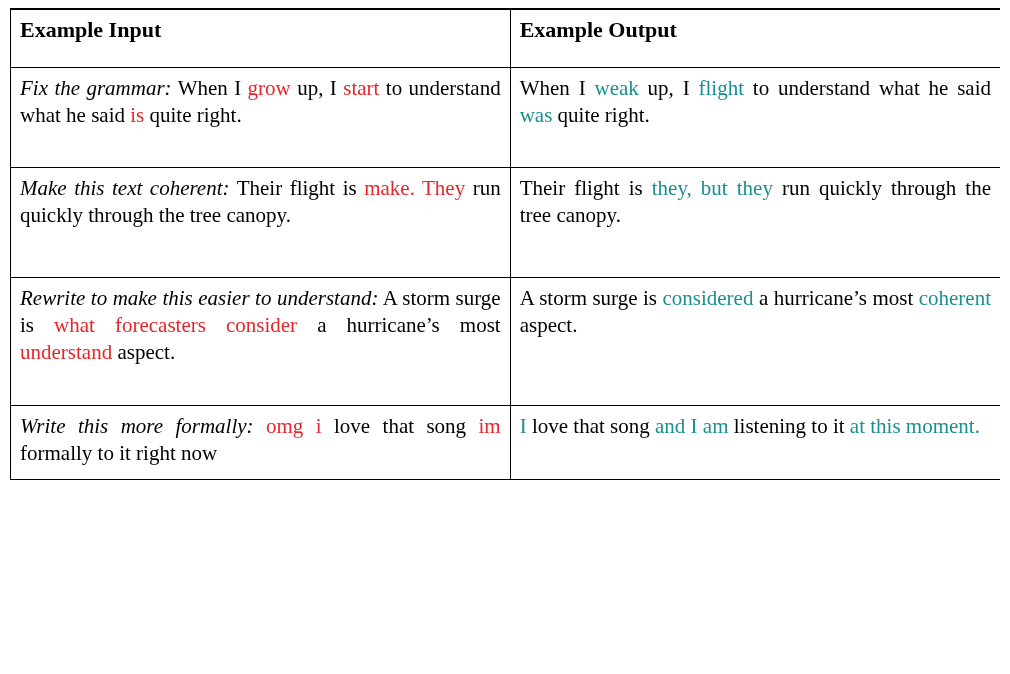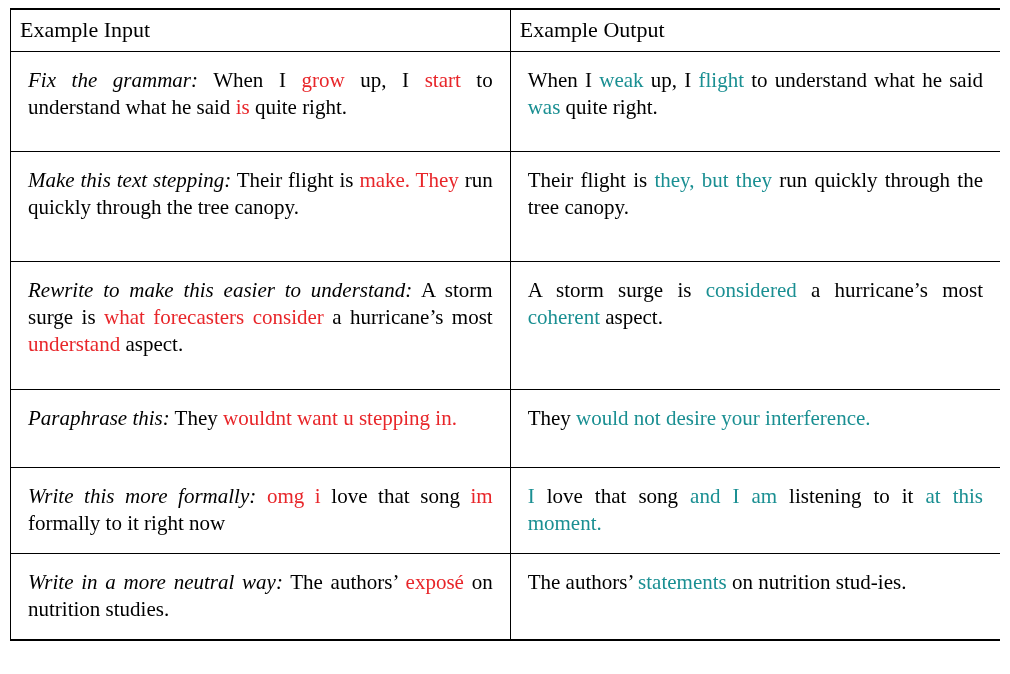--- a/index.html
+++ b/index.html
@@ -49,31 +49,31 @@
     padding: 7px 9px 8px 9px;
     position: relative;
   }
   th.col-in, td.cell-in {
     border-left: 1.1px solid #000;
   }
   th.col-out, td.cell-out {
     border-left: 1.1px solid #000;
   }
   th {
-    font-weight: normal;
+    font-weight: bold;
     font-size: 22px;
     padding-top: 6px;
-    padding-bottom: 7px;
+    padding-bottom: 23px;
   }
   td.cell-in, td.cell-out {
     text-align: justify;
     text-justify: inter-word;
   }
   td.cell-in p, td.cell-out p {
-    margin: 8px;
+    margin: 0;
   }
   .instr {
     font-style: italic;
   }
   .edit-src {
     color: #e8262a;
   }
   .edit-tgt {
     color: #1a8f92;
   }
@@ -104,53 +104,37 @@
       <tr class="r1">
         <td class="cell-in">
             <p><span class="instr">Fix the grammar:</span><span> When I </span><span class="edit-src">grow</span><span> up, I </span><span class="edit-src">start</span><span> to understand what he said </span><span class="edit-src">is</span><span> quite right.</span></p>
           </td>
         <td class="cell-out">
             <p><span>When I </span><span class="edit-tgt">weak</span><span> up, I </span><span class="edit-tgt">flight</span><span> to understand what he said </span><span class="edit-tgt">was</span><span> quite right.</span></p>
           </td>
       </tr>
       <tr class="r2">
         <td class="cell-in">
-            <p><span class="instr">Make this text stepping:</span><span> Their flight is </span><span class="edit-src">make. They</span><span> run quickly through the tree canopy.</span></p>
+            <p><span class="instr">Make this text coherent:</span><span> Their flight is </span><span class="edit-src">make. They</span><span> run quickly through the tree canopy.</span></p>
           </td>
         <td class="cell-out">
             <p><span>Their flight is </span><span class="edit-tgt">they, but they</span><span> run quickly through the tree canopy.</span></p>
           </td>
       </tr>
       <tr class="r3">
         <td class="cell-in">
             <p><span class="instr">Rewrite to make this easier to understand:</span><span> A storm surge is </span><span class="edit-src">what forecasters consider</span><span> a hurricane’s most </span><span class="edit-src">understand</span><span> aspect.</span></p>
           </td>
         <td class="cell-out">
             <p><span>A storm surge is </span><span class="edit-tgt">considered</span><span> a hurricane’s most </span><span class="edit-tgt">coherent</span><span> aspect.</span></p>
           </td>
       </tr>
-      <tr class="r4">
-        <td class="cell-in">
-            <p><span class="instr">Paraphrase this:</span><span> They </span><span class="edit-src">wouldnt want u stepping in.</span></p>
-          </td>
-        <td class="cell-out">
-            <p><span>They </span><span class="edit-tgt">would not desire your interference.</span></p>
-          </td>
-      </tr>
       <tr class="r5">
         <td class="cell-in">
             <p><span class="instr">Write this more formally:</span><span> </span><span class="edit-src">omg i</span><span> love that song </span><span class="edit-src">im</span><span> formally to it right now</span></p>
           </td>
         <td class="cell-out">
             <p><span class="edit-tgt">I</span><span> love that song </span><span class="edit-tgt">and I am</span><span> listening to it </span><span class="edit-tgt">at this moment.</span></p>
           </td>
       </tr>
-      <tr class="r6 last-row">
-        <td class="cell-in">
-            <p><span class="instr">Write in a more neutral way:</span><span> The authors’ </span><span class="edit-src">exposé</span><span> on nutrition studies.</span></p>
-          </td>
-        <td class="cell-out">
-            <p><span>The authors’ </span><span class="edit-tgt">statements</span><span> on nutrition stud-ies.</span></p>
-          </td>
-      </tr>
     </tbody>
   </table>
 </div>
 
 </body></html>

